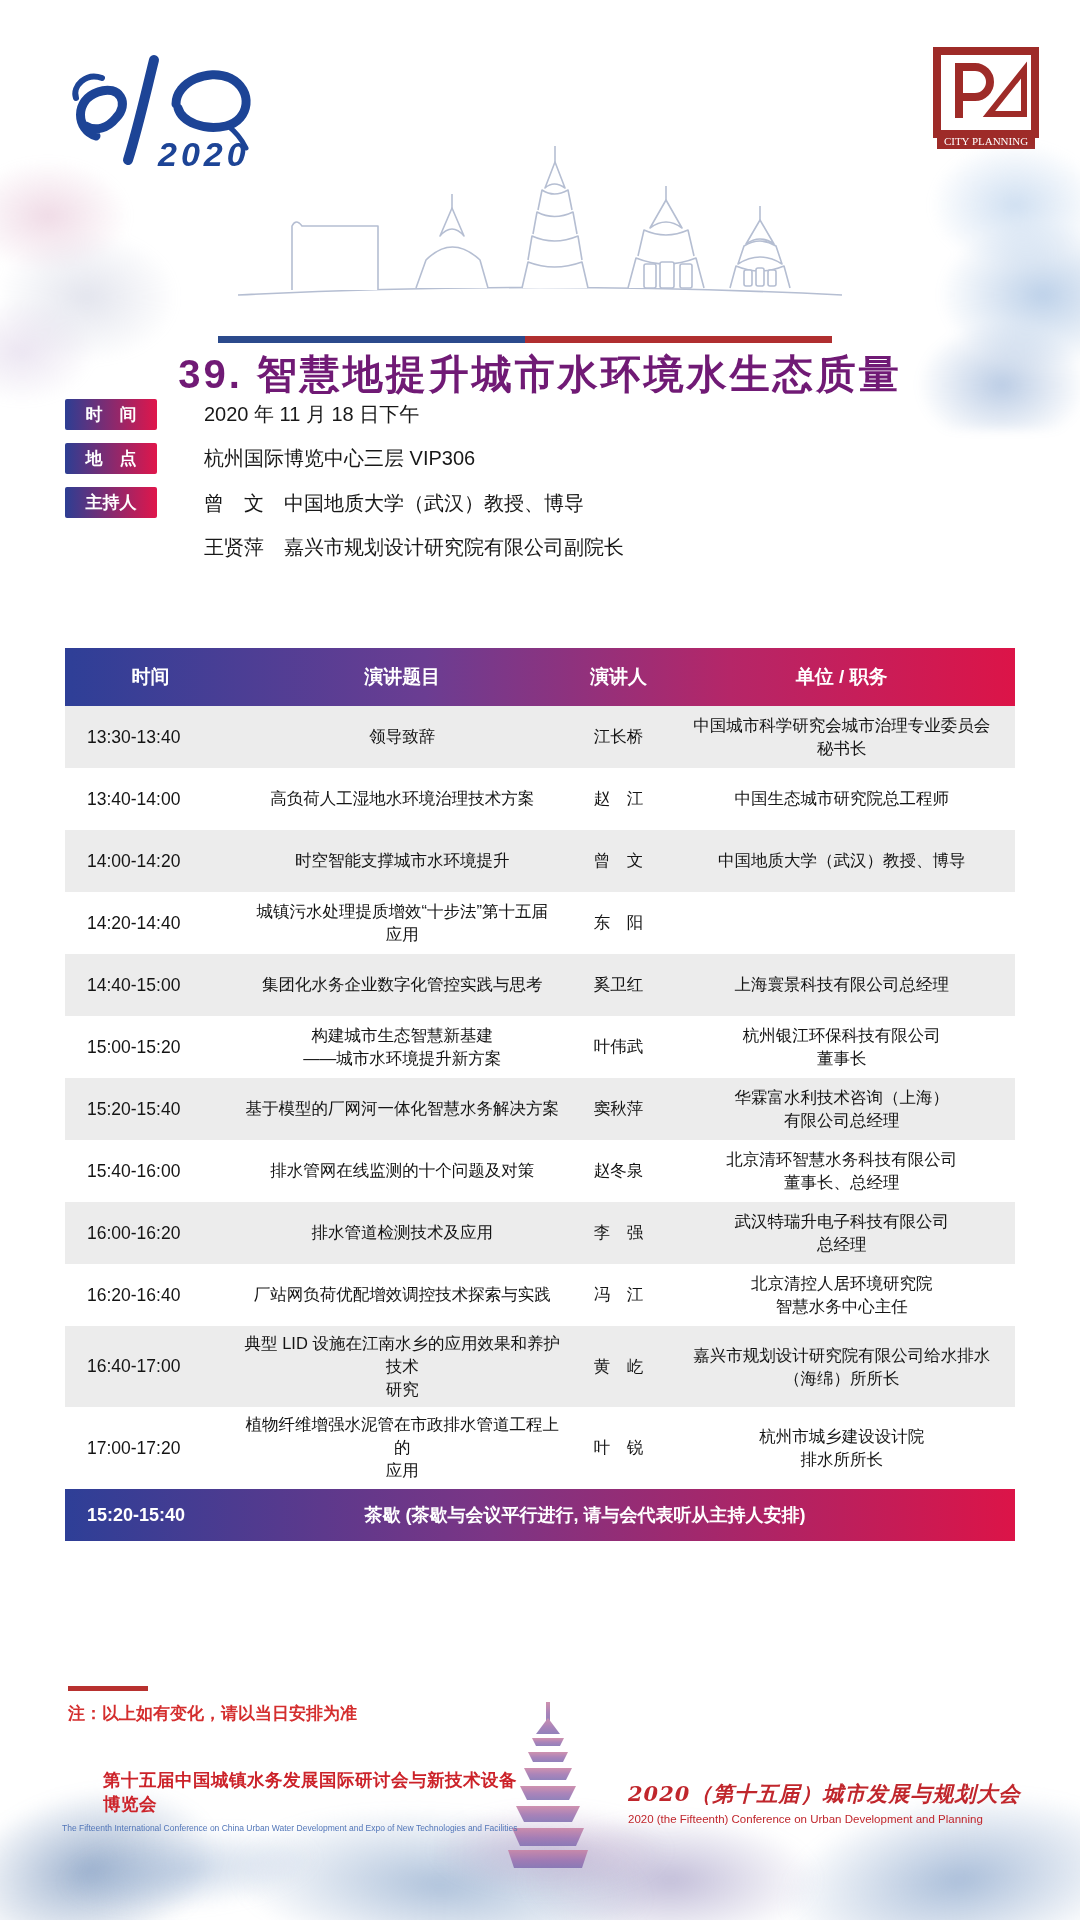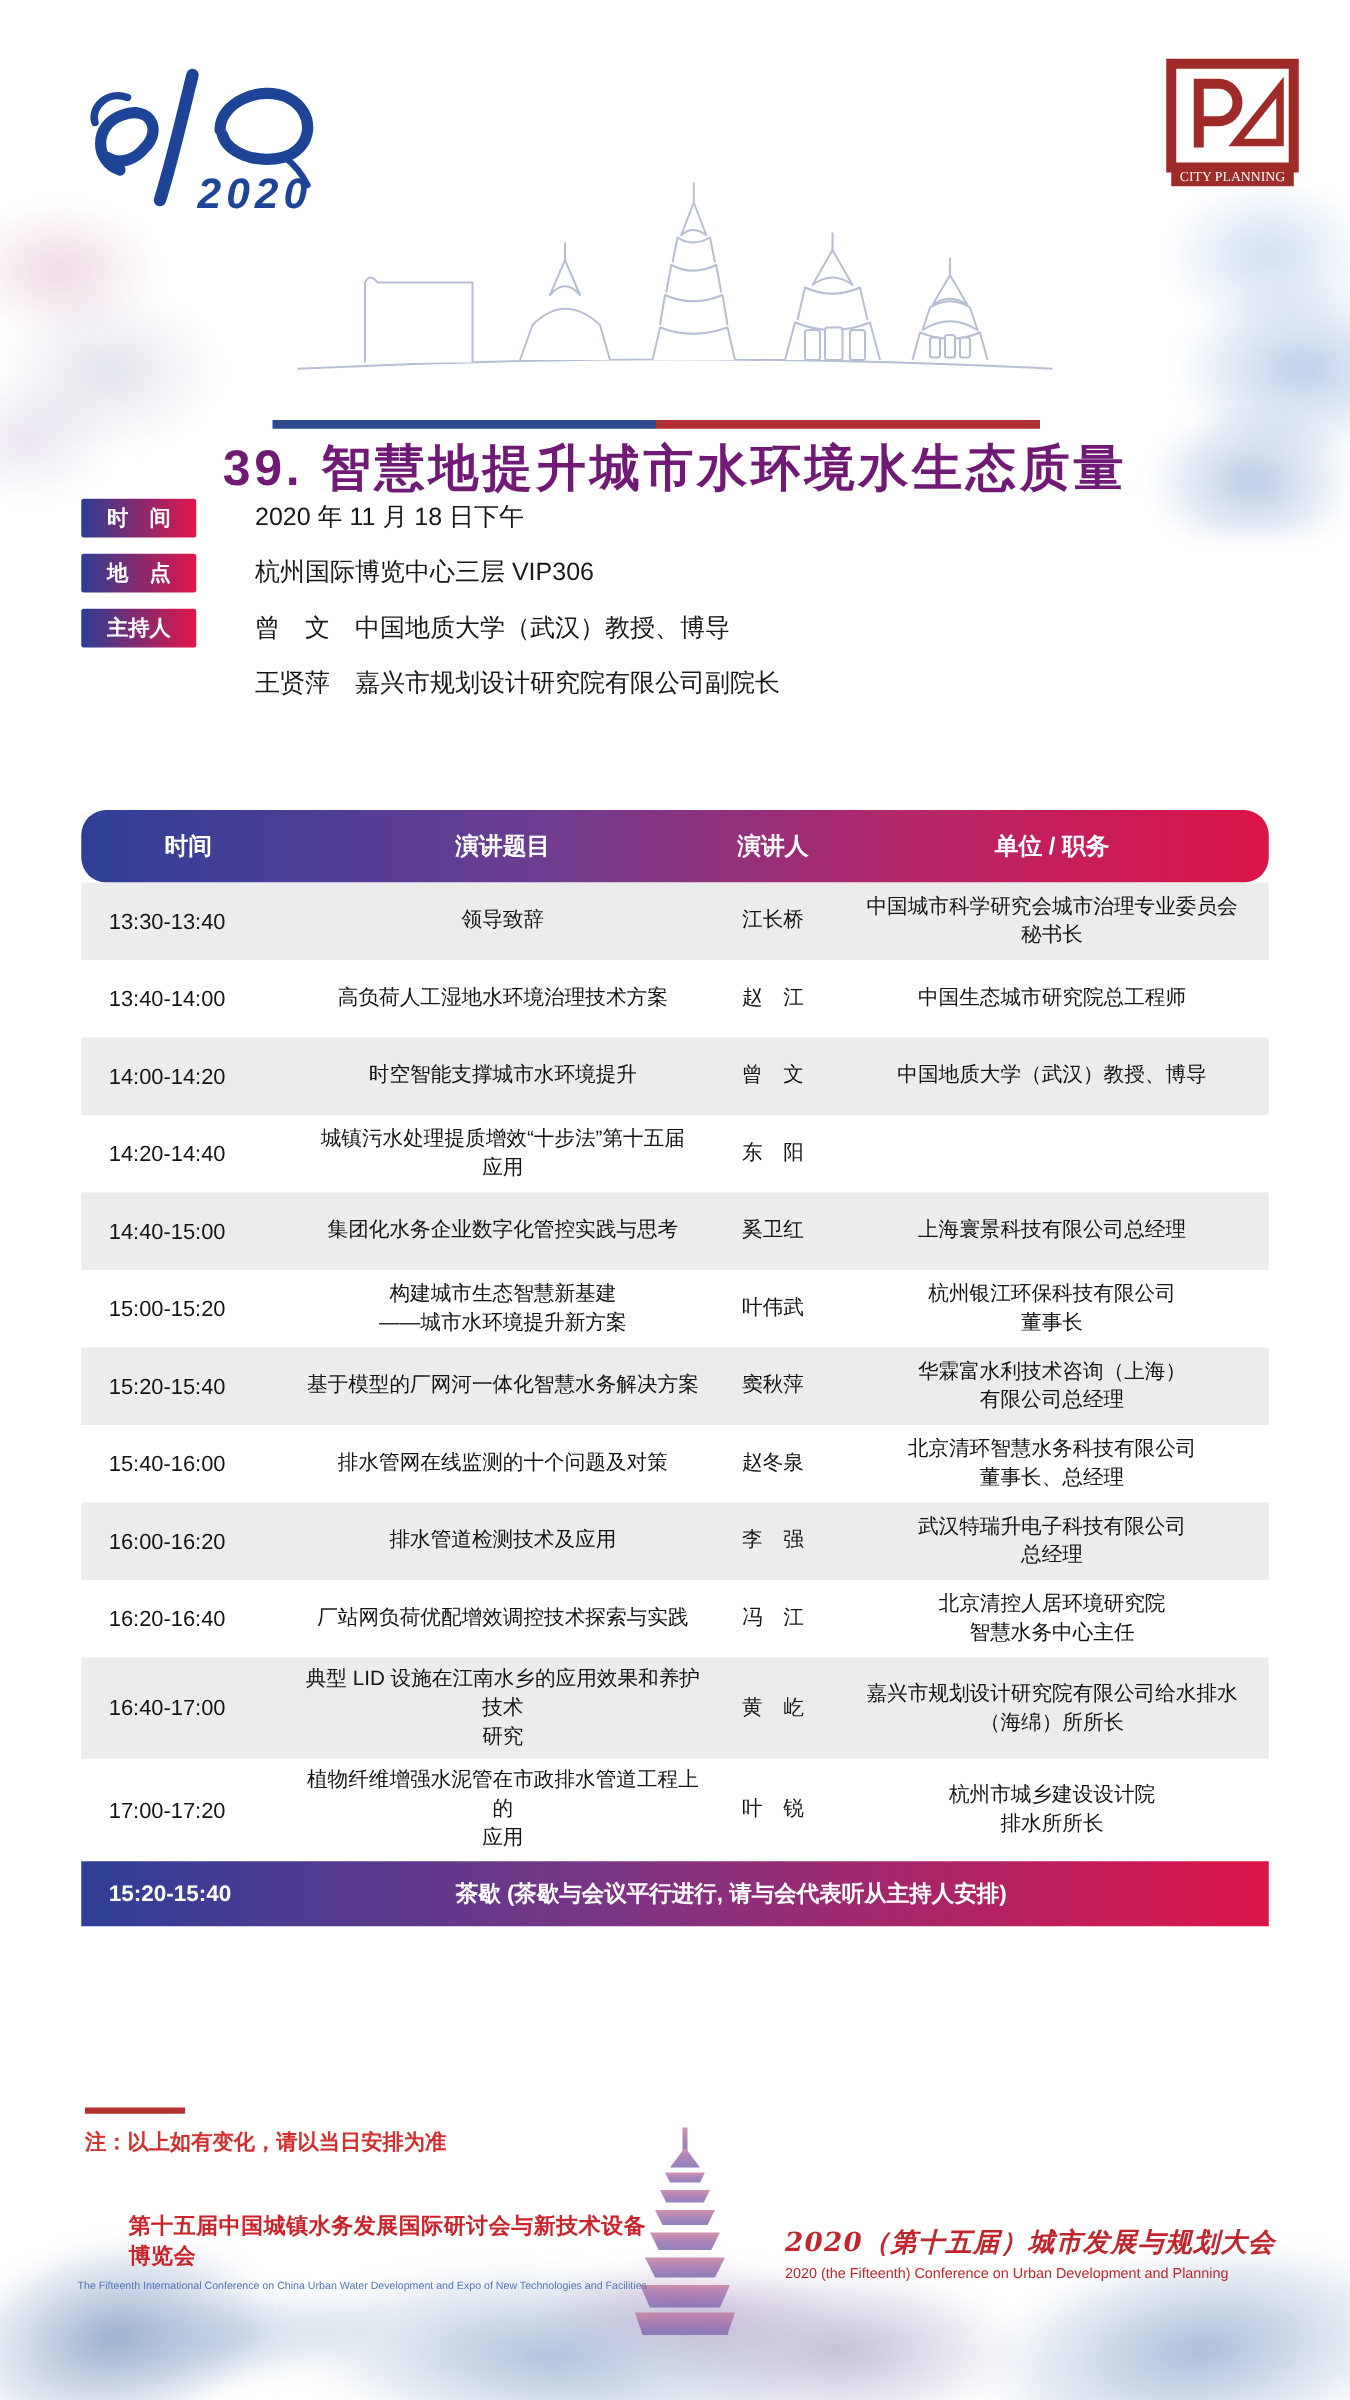--- a/index.html
+++ b/index.html
@@ -38,21 +38,21 @@
   .chip{flex:0 0 92px;height:31px;line-height:31px;text-align:center;color:#fff;
     font-weight:bold;font-size:17px;border-radius:2px;
     background:linear-gradient(90deg,#2d3e93,#e0164b);}
   .info-val{margin-left:22px;font-size:20px;font-weight:400;color:#181818;
     line-height:31px;white-space:pre-line;}
   .info-val.hosts{line-height:44px;margin-top:-6px;}
 
   
   .agenda{position:absolute;left:65px;top:648px;width:950px;}
   .thead{display:flex;align-items:center;height:58px;color:#fff;font-weight:bold;font-size:19px;
-    background:linear-gradient(90deg,#2e3f97 0%,#6b3d92 38%,#b52668 70%,#dc1448 100%);border-radius:20px;}
+    background:linear-gradient(90deg,#2e3f97 0%,#6b3d92 38%,#b52668 70%,#dc1448 100%);}
   .col-time{width:18%;box-sizing:border-box;}
   .col-topic{width:35%;}
   .col-speaker{width:10.5%;}
   .col-org{width:36.5%;}
   .thead div{text-align:center;}
   .thead .col-time{text-align:center;}
   .trow{display:flex;align-items:center;min-height:50px;padding:6px 0;
     font-size:16.5px;line-height:1.4;color:#141414;}
   .trow:nth-child(even){background:#ececec;}
   .c{text-align:center;white-space:pre-line;box-sizing:border-box;padding:0 4px;}

